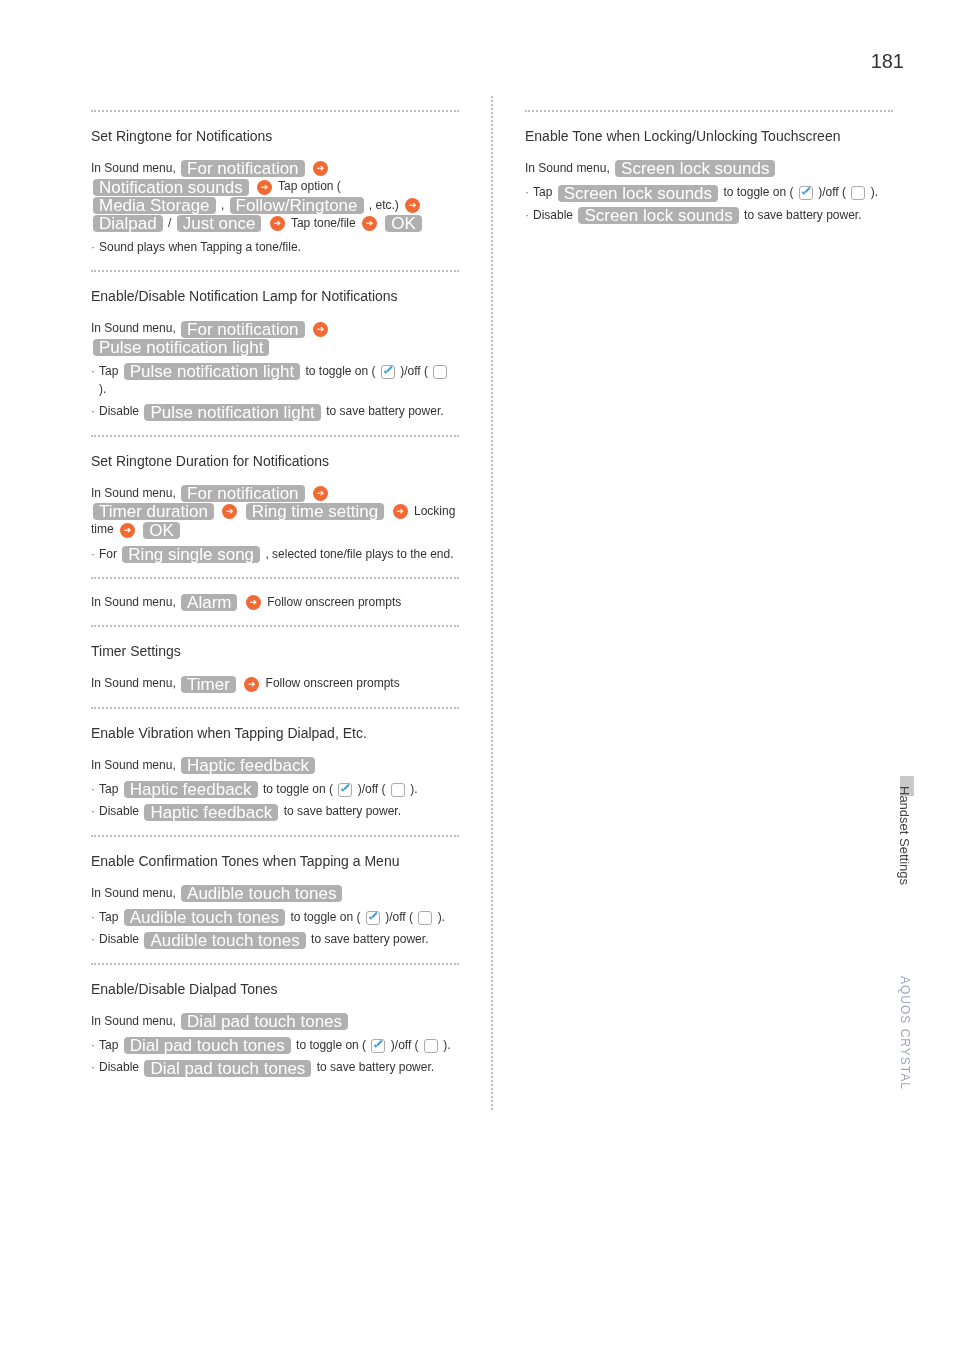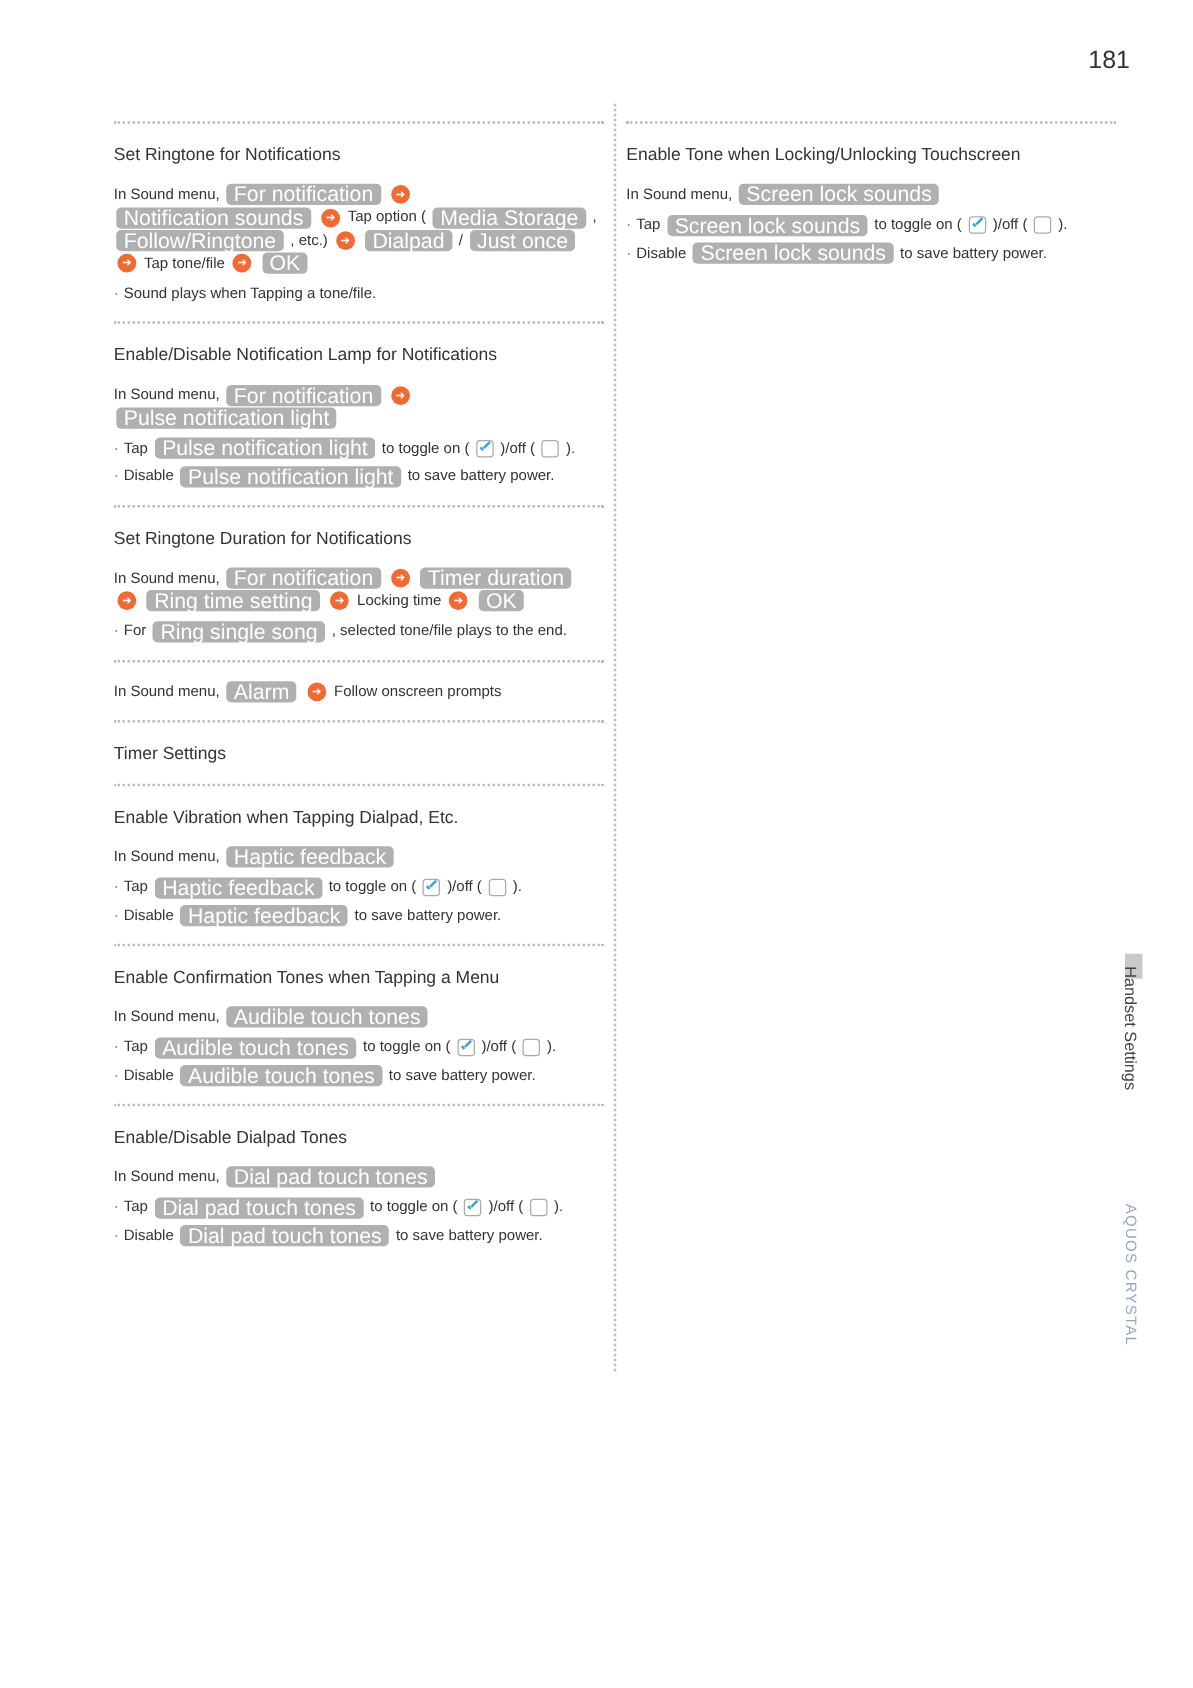--- a/index.html
+++ b/index.html
@@ -1,21 +1,21 @@
 <!DOCTYPE html>
 <html><head>
 <meta charset="utf-8">
 <style>
   html,body{margin:0;padding:0;background:#fff;color:#333;font-family:Arial,Helvetica,sans-serif;font-size:12px;line-height:1.5}
-  .page{position:relative;width:954px;height:1134px;margin:3px auto}
+  .page{position:relative;width:954px;height:1134px;margin:16px auto}
   .pg-num{position:absolute;top:30px;right:50px;font-size:20px;color:#333}
   .side-tab{position:absolute;right:40px;top:770px;font-size:13px;color:#444;writing-mode:vertical-rl;text-orientation:mixed}
   .side-tab-block{position:absolute;right:40px;top:760px;width:14px;height:20px;background:#c9c9c9}
   .brand{position:absolute;right:40px;bottom:60px;font-size:12px;letter-spacing:1px;color:#9aa7bd;writing-mode:vertical-rl;text-orientation:mixed}
-  .cols{position:absolute;top:80px;left:85px;right:55px;bottom:40px;display:flex;gap:2px}
+  .cols{position:absolute;top:80px;left:85px;right:55px;bottom:40px;display:flex;gap:26px}
   .col{flex:1;min-width:0}
   .divider{width:0;border-left:2px dotted #bdbdbd}
   .sec{padding:0 6px}
   .sep{border-top:2px dotted #bdbdbd;margin:14px 0}
   .h{font-size:14px;color:#333;margin:10px 0 12px 0}
   .line{margin:6px 0;display:block}
   .bline{margin:4px 0;display:flex;align-items:flex-start}
   .bullet{color:#666;margin-right:4px}
   .chip{display:inline-block;background:#b0b0b0;color:#fff;border-radius:4px;padding:1px 6px;font-size:17px;margin:0 2px;line-height:15px;vertical-align:middle}
   .arrow{display:inline-flex;align-items:center;justify-content:center;width:15px;height:15px;border-radius:50%;background:#f26a33;color:#fff;font-size:9px;line-height:15px;margin:0 3px;vertical-align:middle}
@@ -130,20 +130,26 @@
           <span>In Sound menu,</span>
           <span class="chip">Alarm</span>
           <span class="arrow"></span>
           <span>Follow onscreen prompts</span>
         </div>
       </div>
 
       <div class="sec">
         <div class="sep"></div>
         <div class="h">Timer Settings</div>
+        <div class="line">
+          <span>In Sound menu,</span>
+          <span class="chip">Timer</span>
+          <span class="arrow"></span>
+          <span>Follow onscreen prompts</span>
+        </div>
       </div>
 
       <div class="sec">
         <div class="sep"></div>
         <div class="h">Enable Vibration when Tapping Dialpad, Etc.</div>
         <div class="line">
           <span>In Sound menu,</span>
           <span class="chip">Haptic feedback</span>
         </div>
         <div class="bline">

